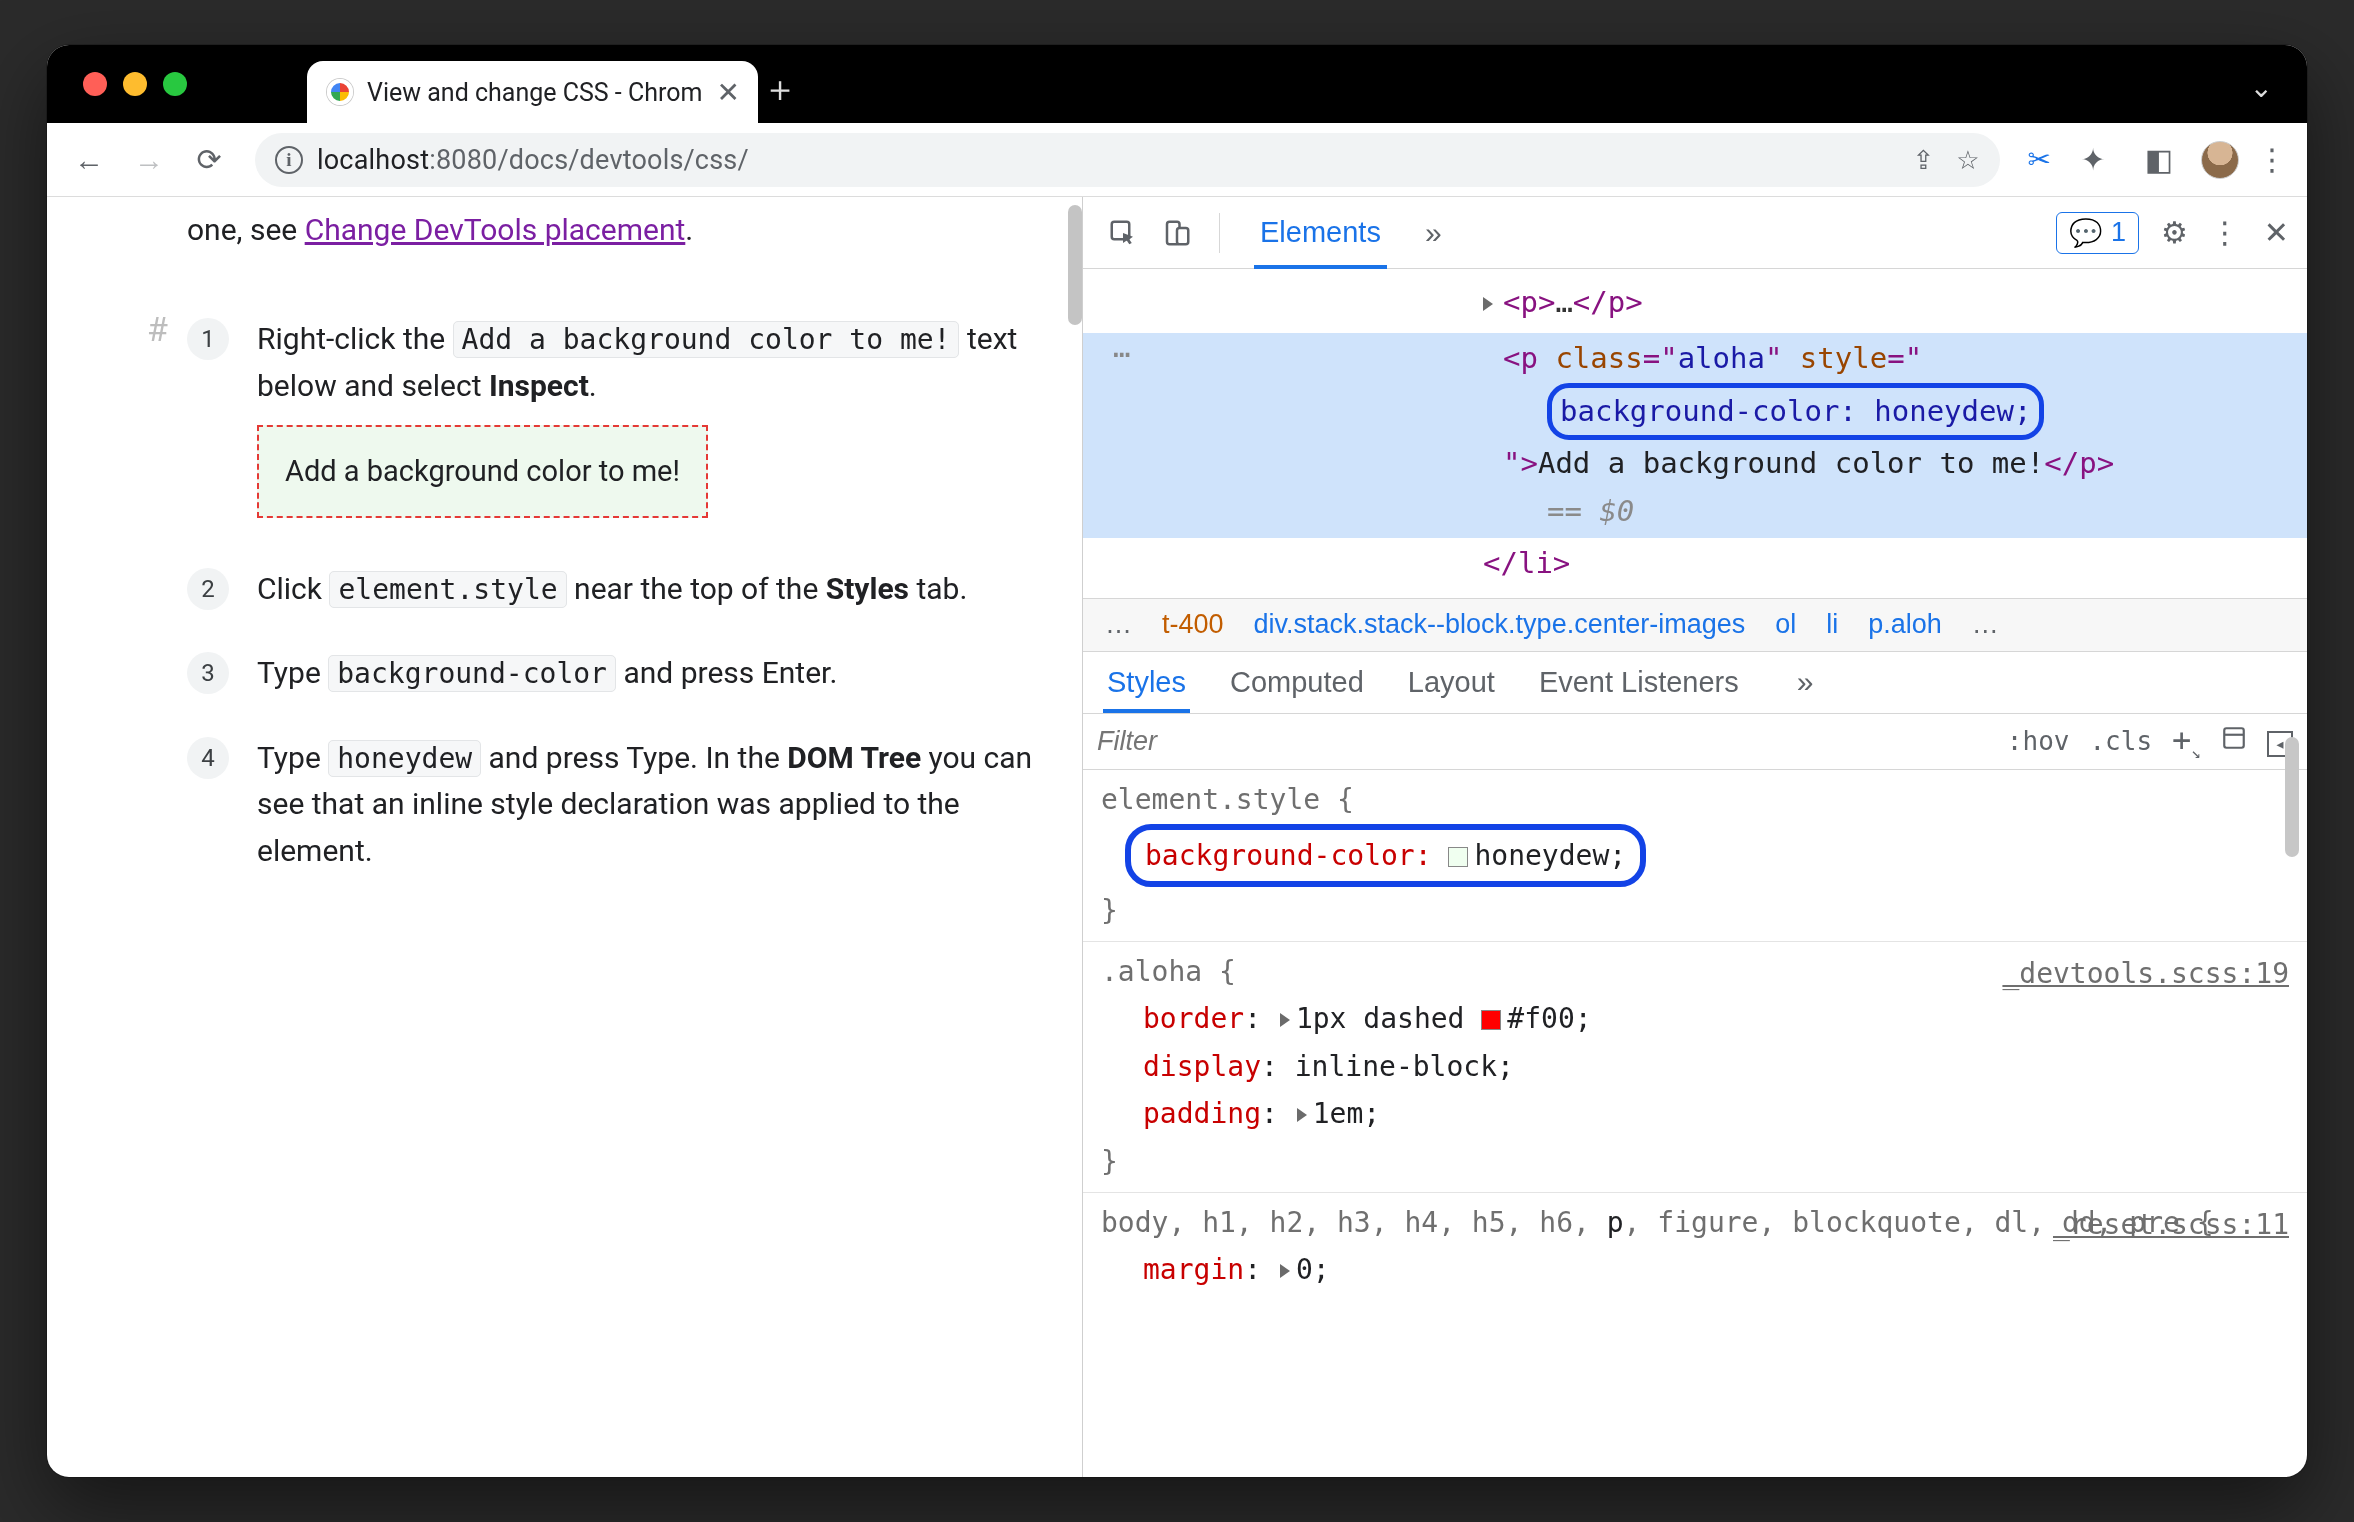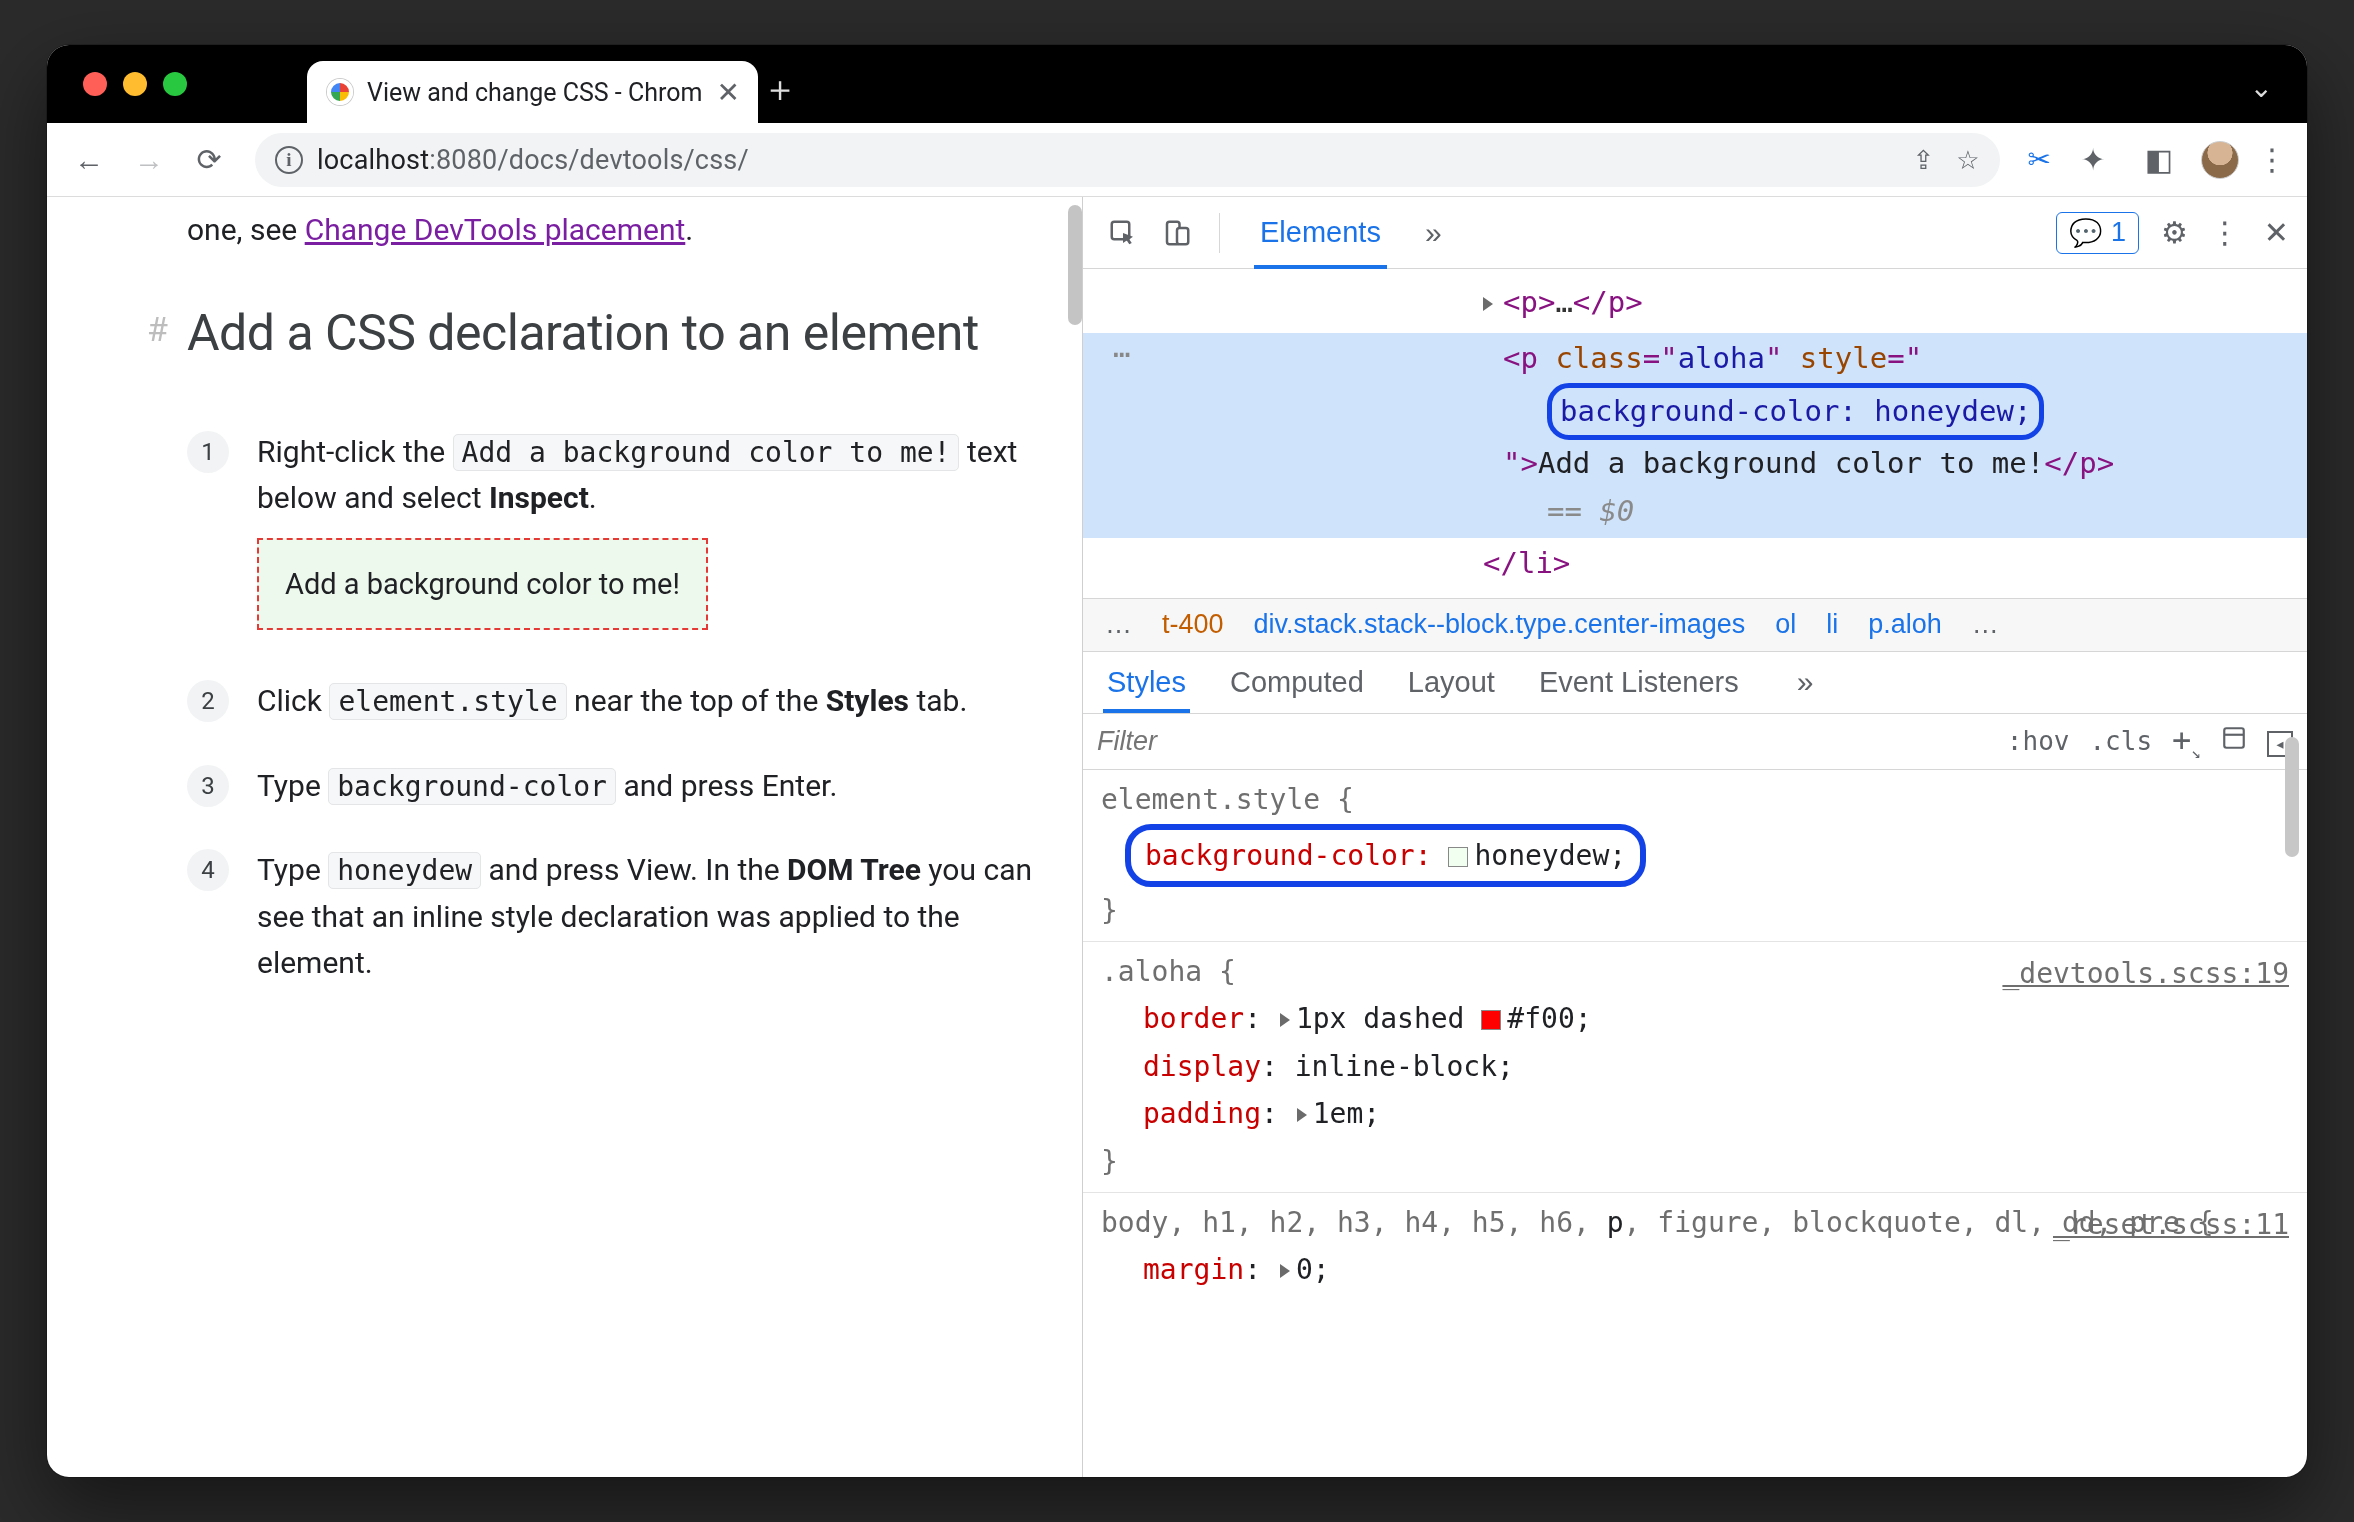--- a/index.html
+++ b/index.html
@@ -138,21 +138,20 @@
 
     <div class="main">
 
       <div class="page">
         <div class="pscroll"></div>
         <p class="intro">
           <span>one, see </span><a href="#">Change DevTools placement</a><span>.</span>
         </p>
         <h2>
           <span class="hashmark">#</span>
-          <span>Add a CSS declaration to an element</span>
         </h2>
 
         <ol class="steps">
           <li class="step">
             <div class="bullet">1</div>
             <div class="stxt">
               <span>Right-click the </span><span class="code">Add a background color to me!</span><span> text below and select </span><strong>Inspect</strong><span>.</span>
               <div class="demo">Add a background color to me!</div>
             </div>
           </li>
@@ -164,21 +163,21 @@
           </li>
           <li class="step">
             <div class="bullet">3</div>
             <div class="stxt">
               <span>Type </span><span class="code">background-color</span><span> and press Enter.</span>
             </div>
           </li>
           <li class="step">
             <div class="bullet">4</div>
             <div class="stxt">
-              <span>Type </span><span class="code">honeydew</span><span> and press View. In the </span><strong>DOM Tree</strong><span> you can see that an inline style declaration was applied to the element.</span>
+              <span>Type </span><span class="code">honeydew</span><span> and press Type. In the </span><strong>DOM Tree</strong><span> you can see that an inline style declaration was applied to the element.</span>
             </div>
           </li>
         </ol>
       </div>
 
       <div class="devtools">
         <div class="dt-scroll"></div>
         <div class="dt-top">
           <div class="dt-icon">
               <svg width="30" height="30" viewBox="0 0 24 24" fill="none" stroke="#5f6368" stroke-width="2">

